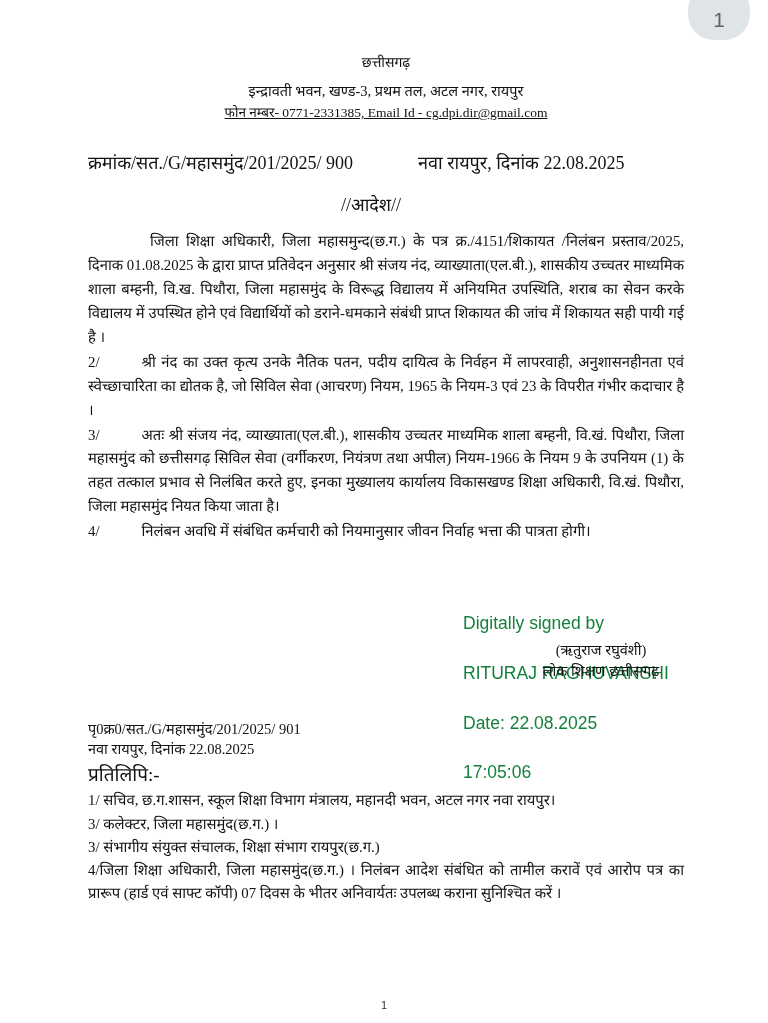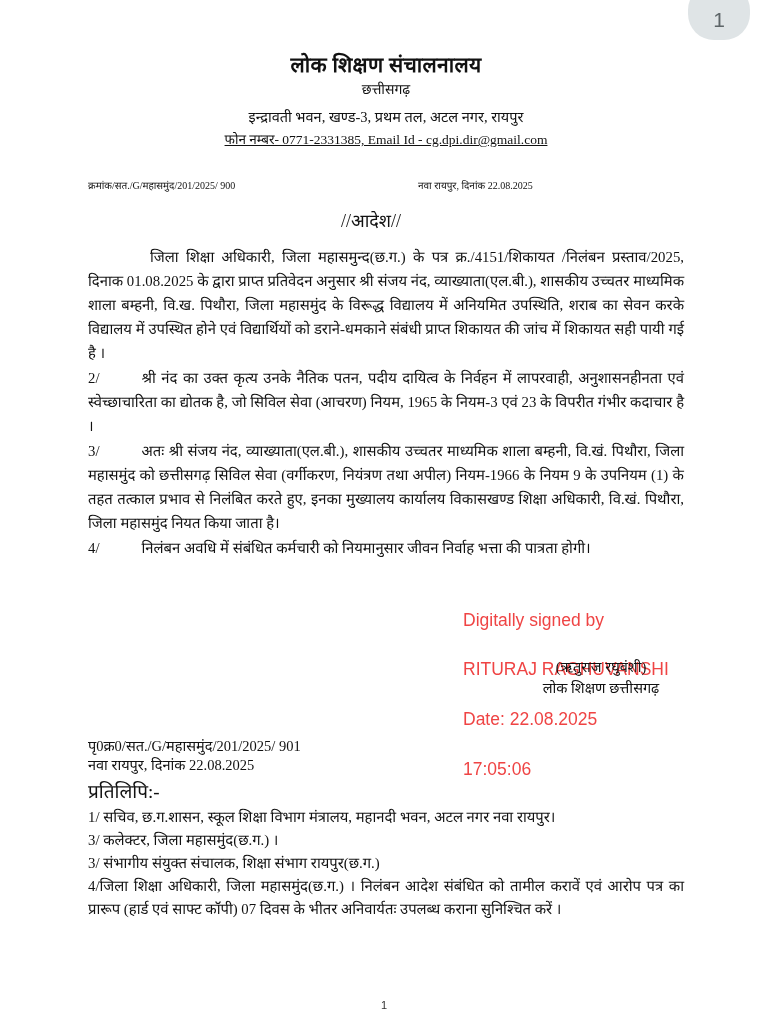--- a/index.html
+++ b/index.html
@@ -68,21 +68,21 @@
     margin-top: 3px;
     line-height: 1.35;
     text-decoration: underline;
   }
 
   
   .ref-row {
     display: flex;
     justify-content: flex-start;
     margin-top: 30px;
-    font-size: 10px;
+    font-size: 18px;
     line-height: 1.3;
   }
   .ref-left { width: 330px; }
   .ref-right { }
 
   .order-title {
     text-align: center;
     font-size: 18px;
     margin-top: 16px;
     margin-right: 30px;
@@ -103,25 +103,25 @@
 
   
   .sign-area {
     position: relative;
     height: 150px;
     margin-top: 22px;
   }
   .dsc {
     position: absolute;
     left: 375px;
-    top: 0;
+    top: 20px;
     font-family: "Liberation Sans", sans-serif;
     font-size: 17.5px;
     line-height: 1.42;
-    color: #ef4444;
+    color: #15803d;
     white-space: pre-line;
   }
   .sign-hindi {
     position: absolute;
     left: 398px;
     top: 74px;
     text-align: center;
     width: 230px;
     font-size: 14.5px;
     line-height: 1.45;
@@ -164,21 +164,20 @@
 </head>
 <body>
 
 <div class="page-badge">
   <span>1</span>
 </div>
 
 <div class="sheet">
 
   <div class="letterhead">
-    <div class="lh-org">लोक शिक्षण संचालनालय</div>
     <div class="lh-state">छत्तीसगढ़</div>
     <div class="lh-address">इन्द्रावती भवन, खण्ड-3, प्रथम तल, अटल नगर, रायपुर</div>
     <div class="lh-contact">फोन नम्बर- 0771-2331385,  Email Id - cg.dpi.dir@gmail.com</div>
   </div>
 
   <div class="ref-row">
     <div class="ref-left">क्रमांक/सत./G/महासमुंद/201/2025/  900</div>
     <div class="ref-right">नवा रायपुर, दिनांक  22.08.2025</div>
   </div>
 

